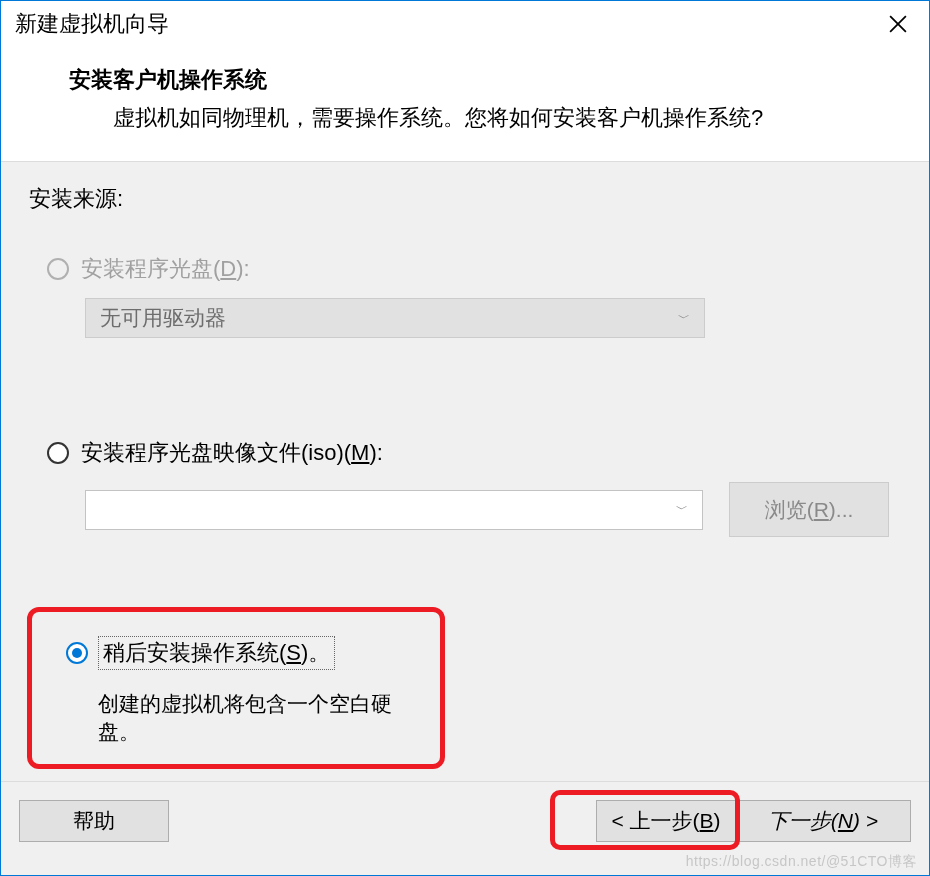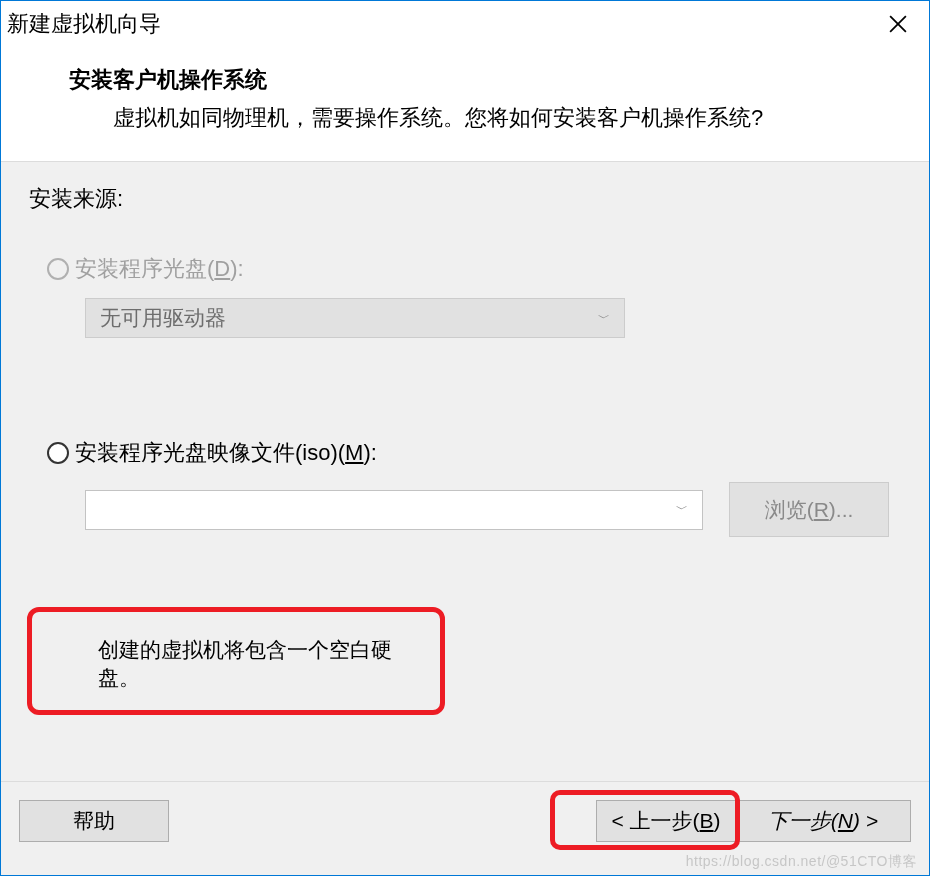--- a/index.html
+++ b/index.html
@@ -17,21 +17,21 @@
     border: 1px solid #0078d7;
     display: flex;
     flex-direction: column;
     background: #fff;
   }
   .titlebar {
     height: 46px;
     display: flex;
     align-items: center;
     justify-content: space-between;
-    padding: 0 8px 0 4px;
+    padding: 0 8px 0 12px;
     font-size: 22px;
     color: #000;
     background: #fff;
   }
   .title-text { padding-left: 2px; }
   .close-btn {
     width: 46px; height: 46px;
     display: flex; align-items: center; justify-content: center;
     font-size: 26px; line-height: 1;
     cursor: default;
@@ -64,21 +64,21 @@
   }
   .section-label {
     font-size: 22px;
     color: #000;
     margin-bottom: 40px;
   }
 
   .option-row {
     display: flex;
     align-items: center;
-    gap: 6px;
+    gap: 12px;
     margin-left: 18px;
     margin-bottom: 14px;
   }
   .radio {
     width: 22px; height: 22px;
     border-radius: 50%;
     border: 2px solid #333;
     background: #fff;
     position: relative;
     flex-shrink: 0;
@@ -99,21 +99,21 @@
     color: #000;
   }
   .opt-label.disabled { color: #a0a0a0; }
   .focus-box {
     border: 1px dotted #666;
     padding: 1px 4px;
   }
 
   .combo {
     margin-left: 56px;
-    width: 540px;
+    width: 620px;
     height: 40px;
     background: #e1e1e1;
     border: 1px solid #cccccc;
     display: flex;
     align-items: center;
     justify-content: space-between;
     padding: 0 14px;
     font-size: 21px;
     color: #6d6d6d;
     margin-bottom: 100px;
@@ -259,20 +259,26 @@
         <span class="chev">﹀</span>
       </div>
       <div class="browse-btn">
         <span>浏览(</span>
           <span class="ul">R</span>
           <span>)...</span>
       </div>
     </div>
 
     <div class="highlight-box">
+      <div class="later-label-row">
+        <div class="radio checked"></div>
+        <span class="opt-label focus-box">
+          <span>稍后安装操作系统(</span><span class="ul">S</span><span>)。</span>
+        </span>
+      </div>
       <div class="later-desc">创建的虚拟机将包含一个空白硬盘。</div>
     </div>
   </div>
 
   <div class="footer">
     <div class="btn btn-help">
       <span>帮助</span>
     </div>
     <div class="spacer"></div>
     <div class="btn btn-back">

